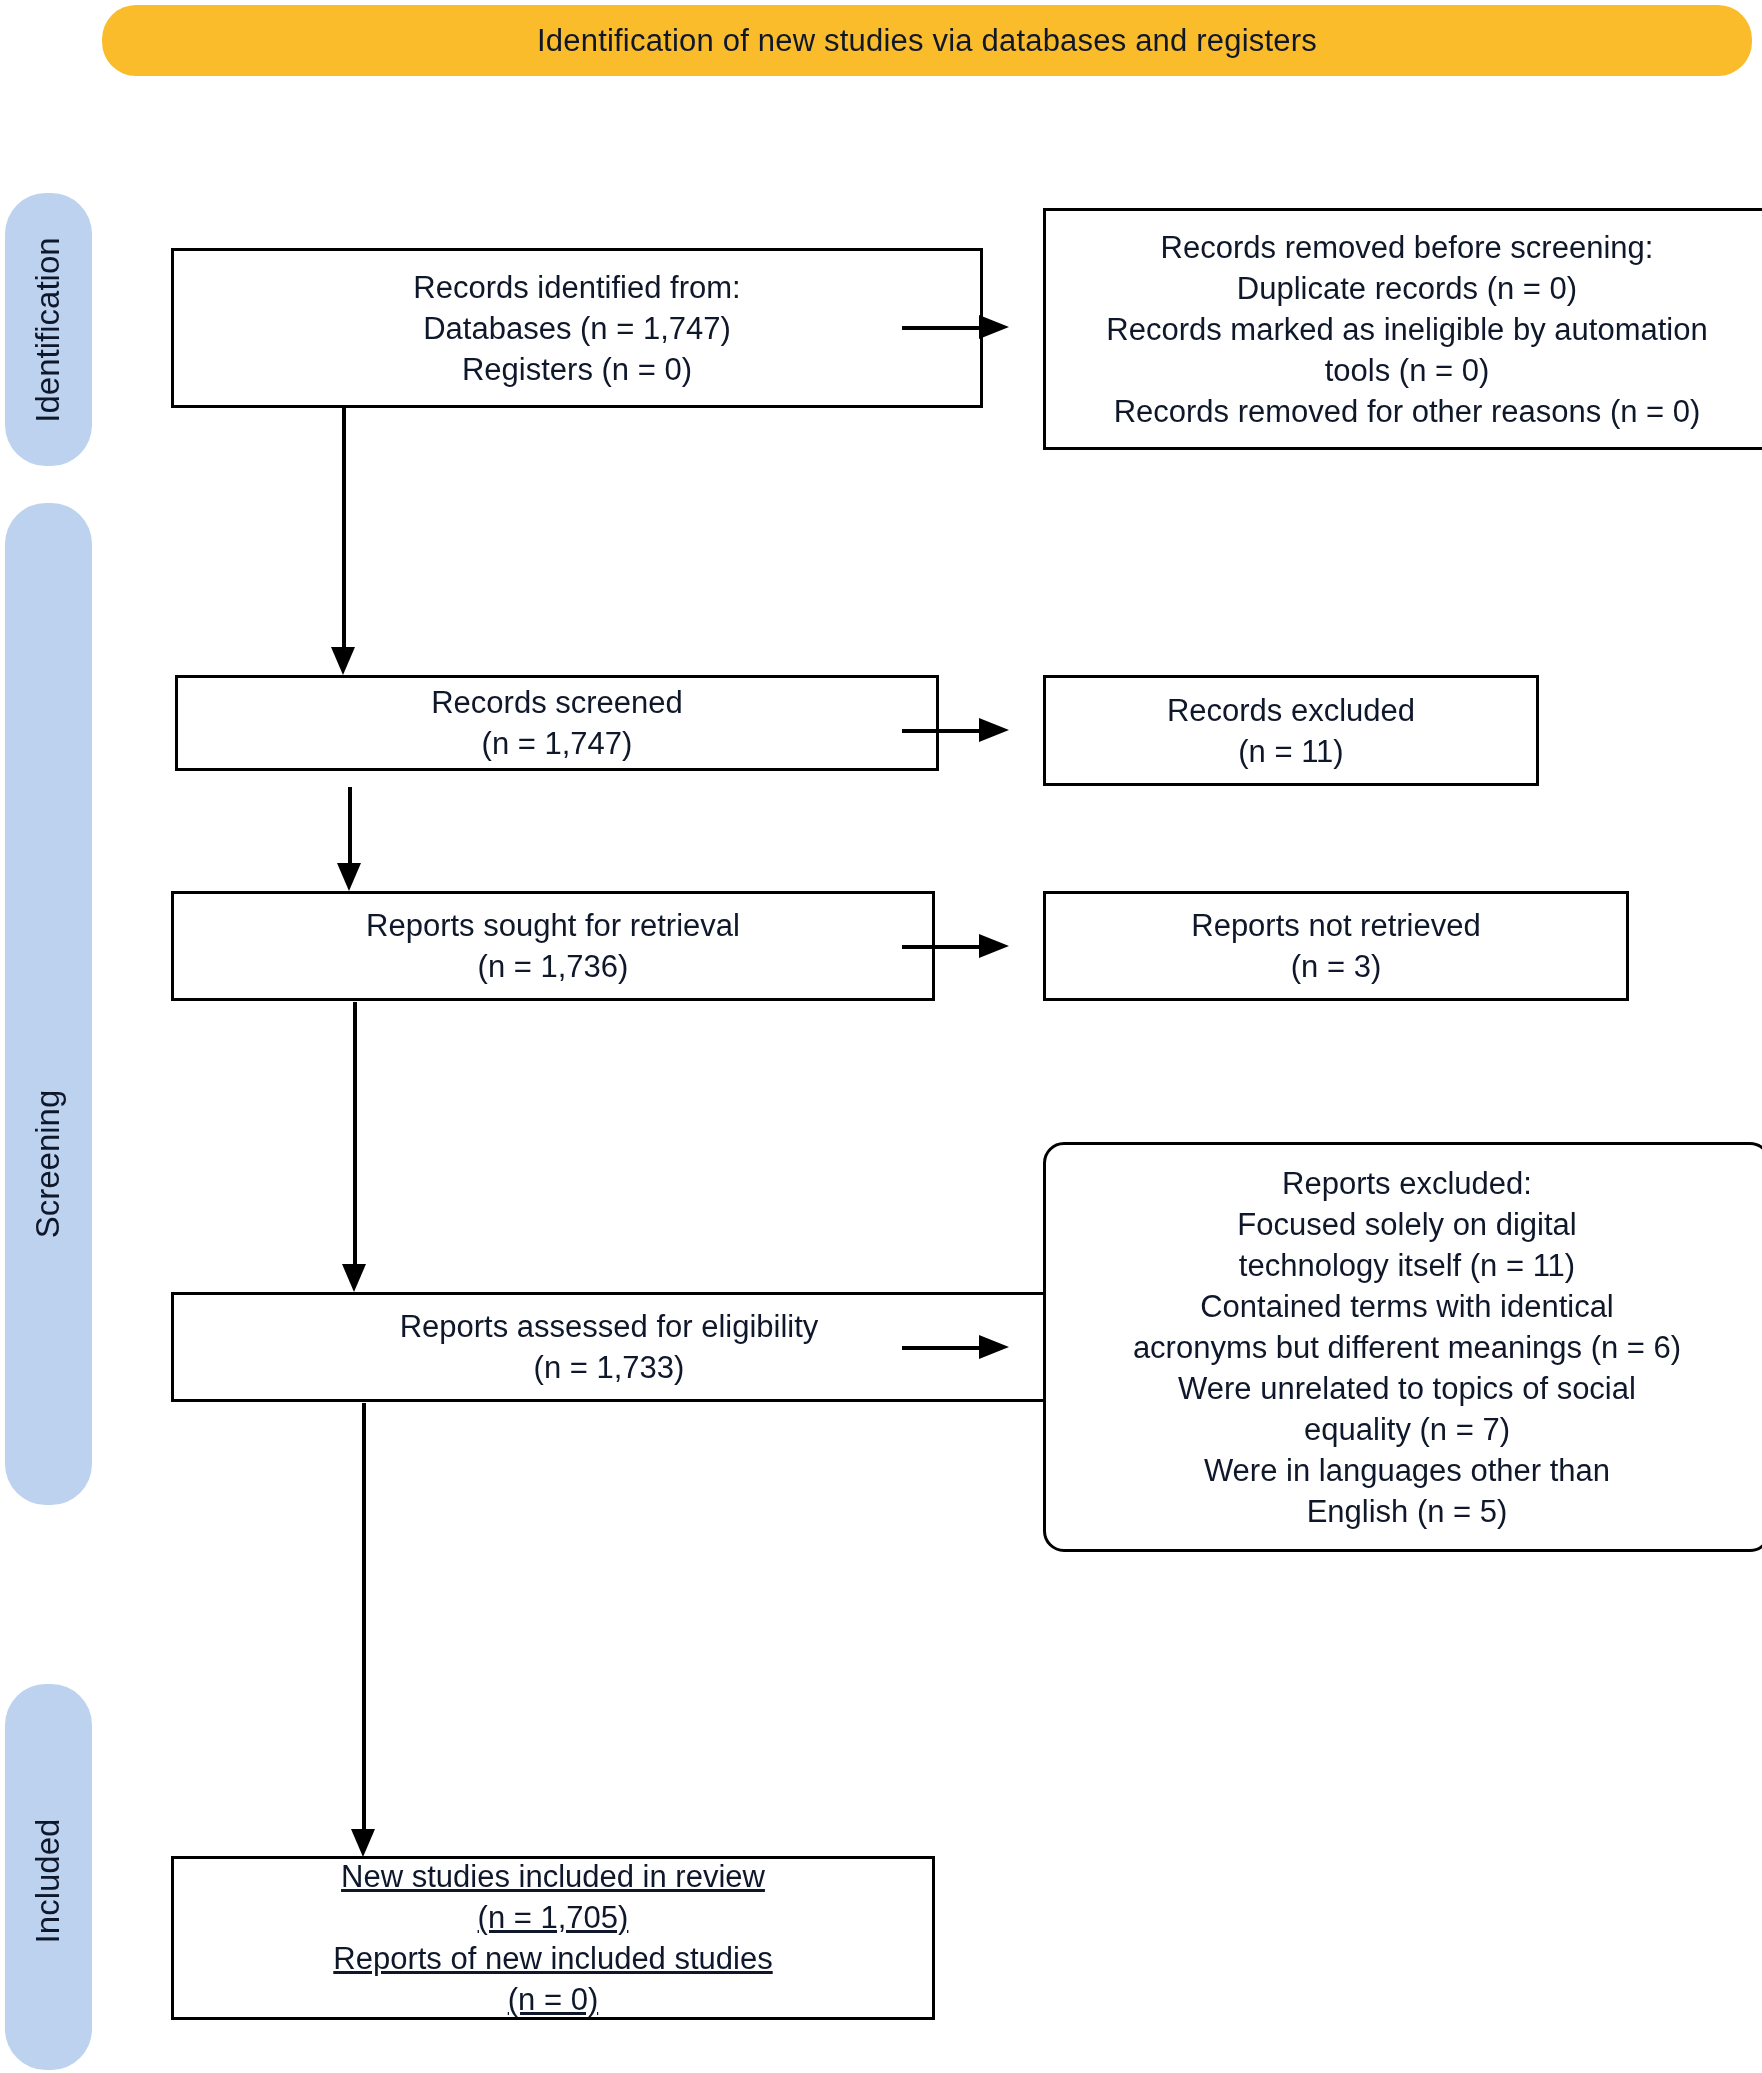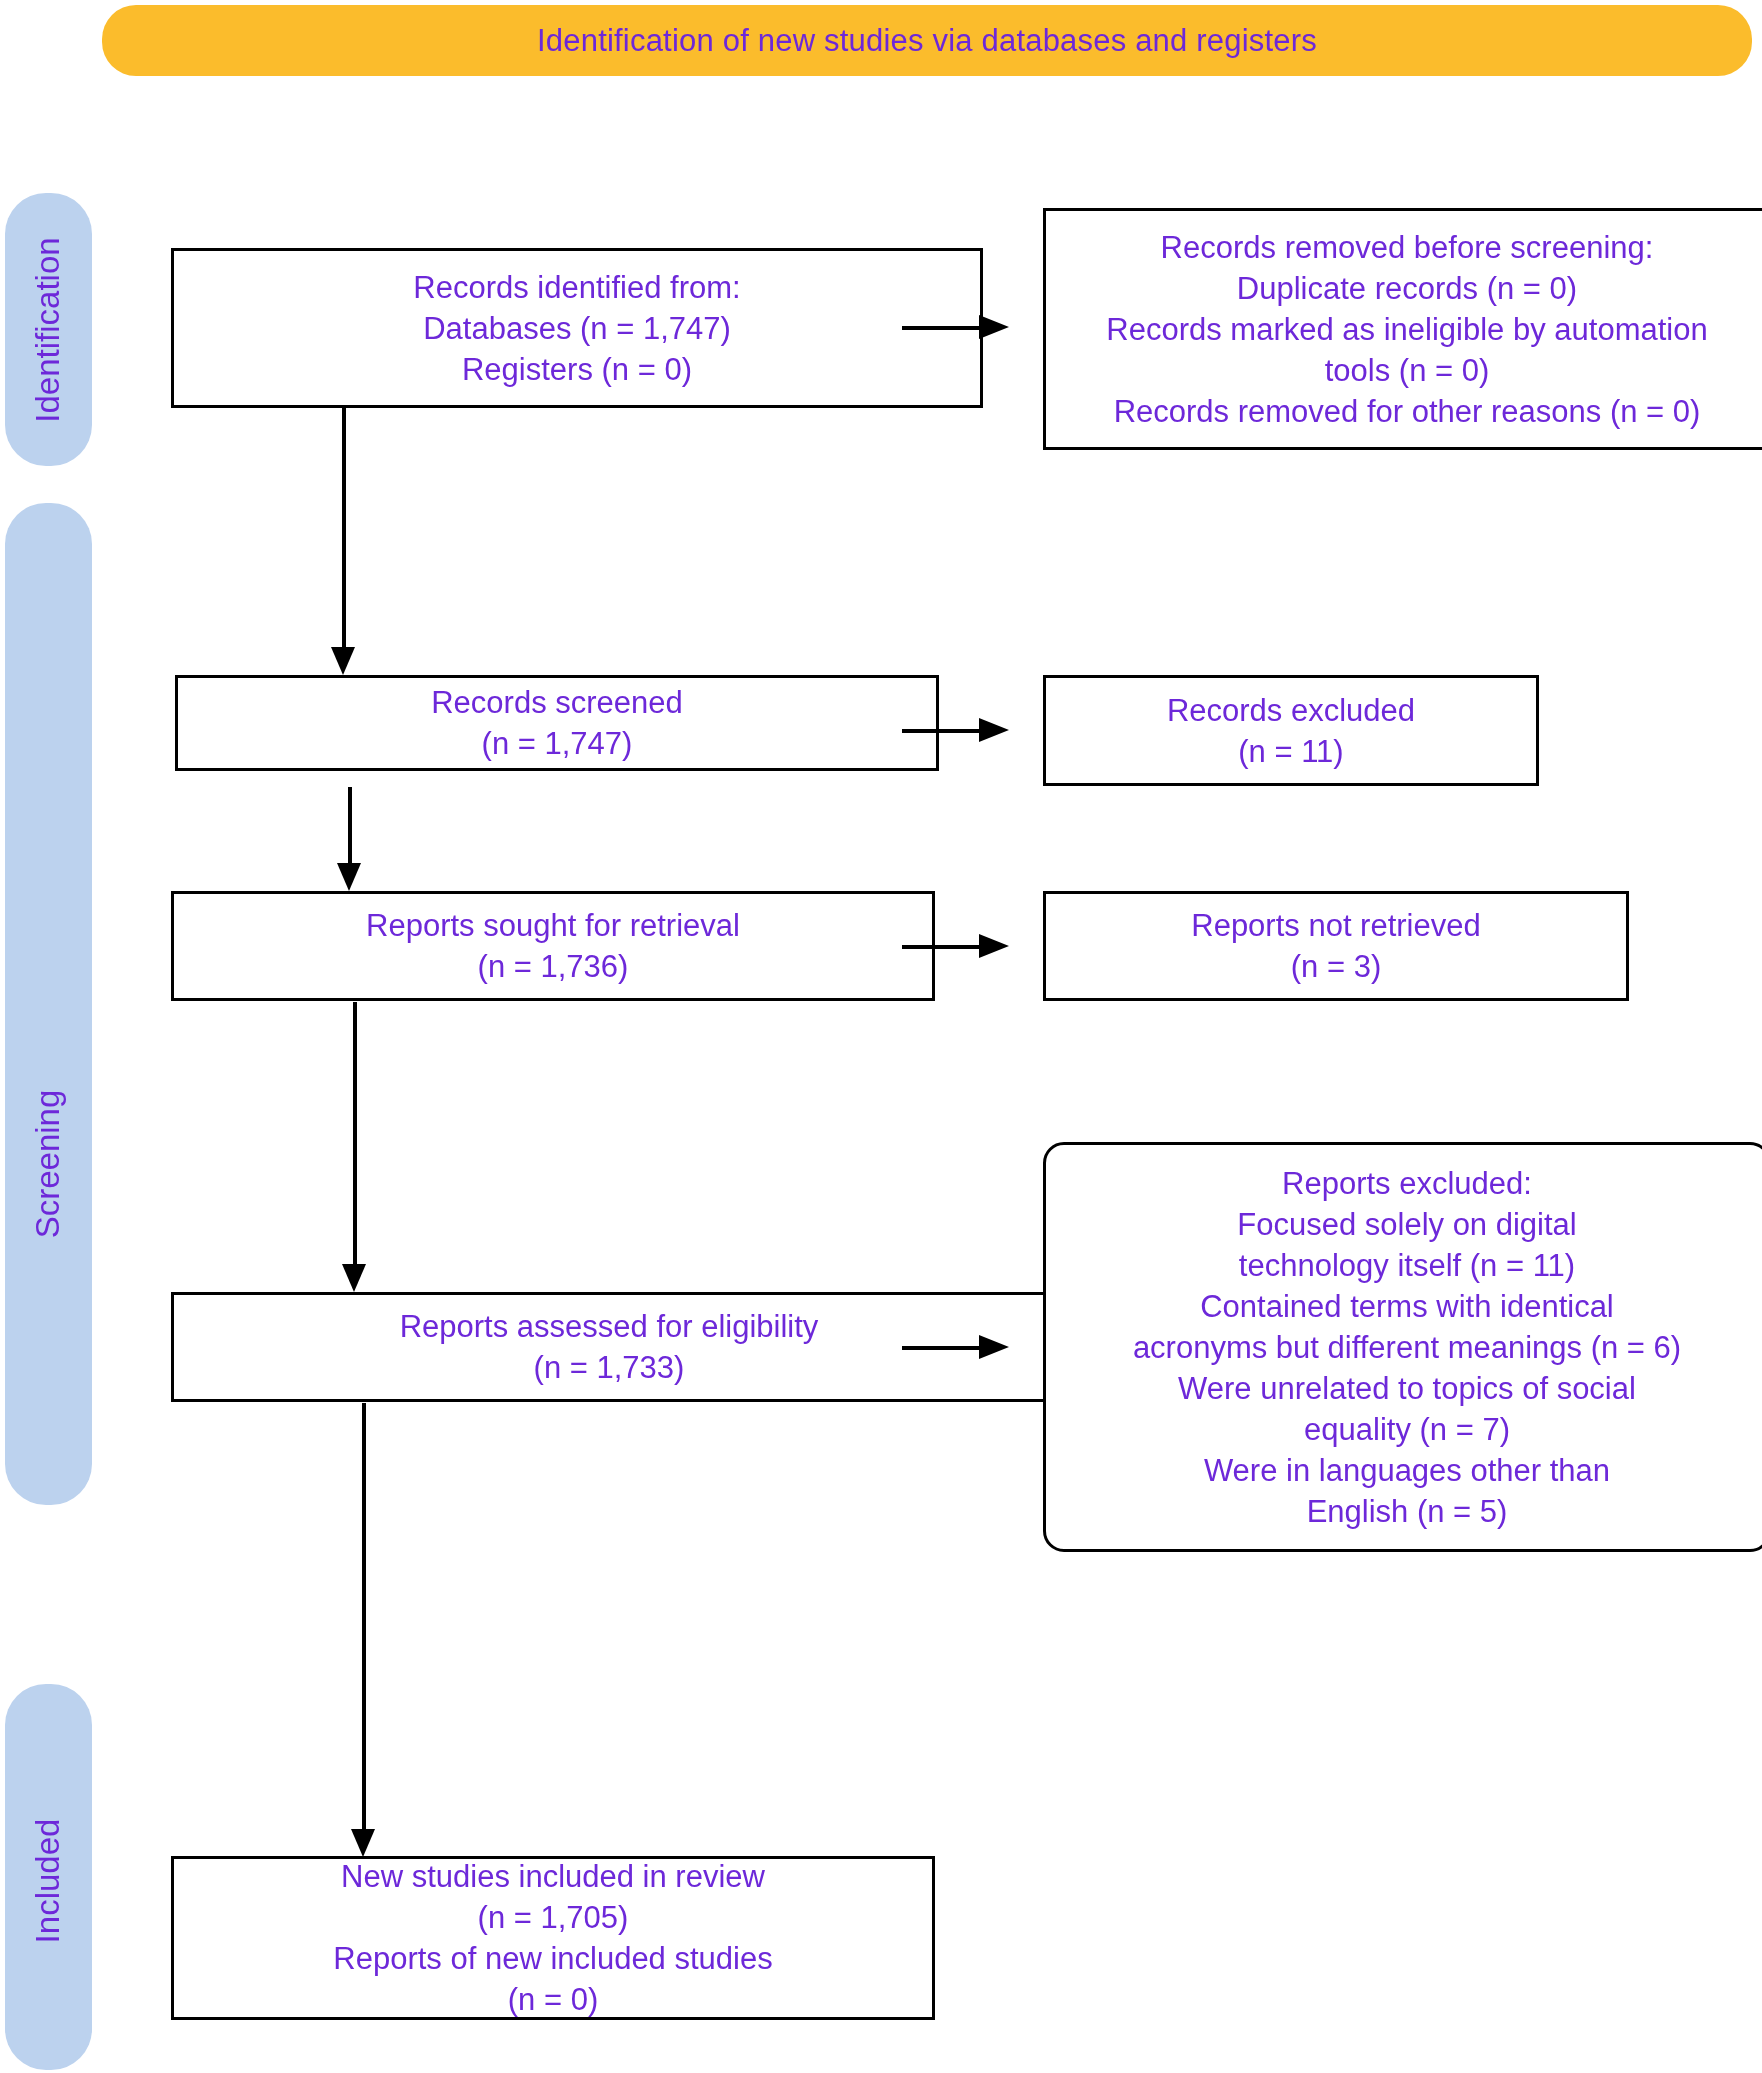--- a/index.html
+++ b/index.html
@@ -2,21 +2,21 @@
 <html style="font-size:14.3px"><head>
 <meta charset="utf-8">
 <style>
   html, body { margin: 0; padding: 0; background: #ffffff; }
   #stage {
     position: relative;
     width: 1763px;
     height: 2074px;
     background: #ffffff;
     font-family: "Liberation Sans", sans-serif;
-    color: #6d28d9;
+    color: #0f172a;
     overflow: hidden;
   }
 
   
   .banner {
     position: absolute;
     left: 102px; top: 5.3px;
     width: 1650px; height: 71px;
     border-radius: 34px;
     display: flex;
@@ -111,21 +111,21 @@
 (n = 1,747)</span>
   </div>
   <div class="box" style="left:138px; top:891px; width:764px; height:110px;text-align:center;">
     <span class="box-text">Reports sought for retrieval
 (n = 1,736)</span>
   </div>
   <div class="box" style="left:138px; top:1292px; width:876px; height:110px;">
     <span class="box-text">Reports assessed for eligibility
 (n = 1,733)</span>
   </div>
-  <div class="box" style="left:138px; top:1856px; width:764px; height:164px;">
+  <div class="box" style="left:138px; top:1856px; width:764px; height:164px;text-decoration:underline;">
     <span class="box-text">New studies included in review
 (n = 1,705)
 Reports of new included studies
 (n = 0)</span>
   </div>
 
   <div class="box" style="left:1010px; top:208px; width:728px; height:242px;">
     <span class="box-text">Records removed before screening:
 Duplicate records (n = 0)
 Records marked as ineligible by automation

